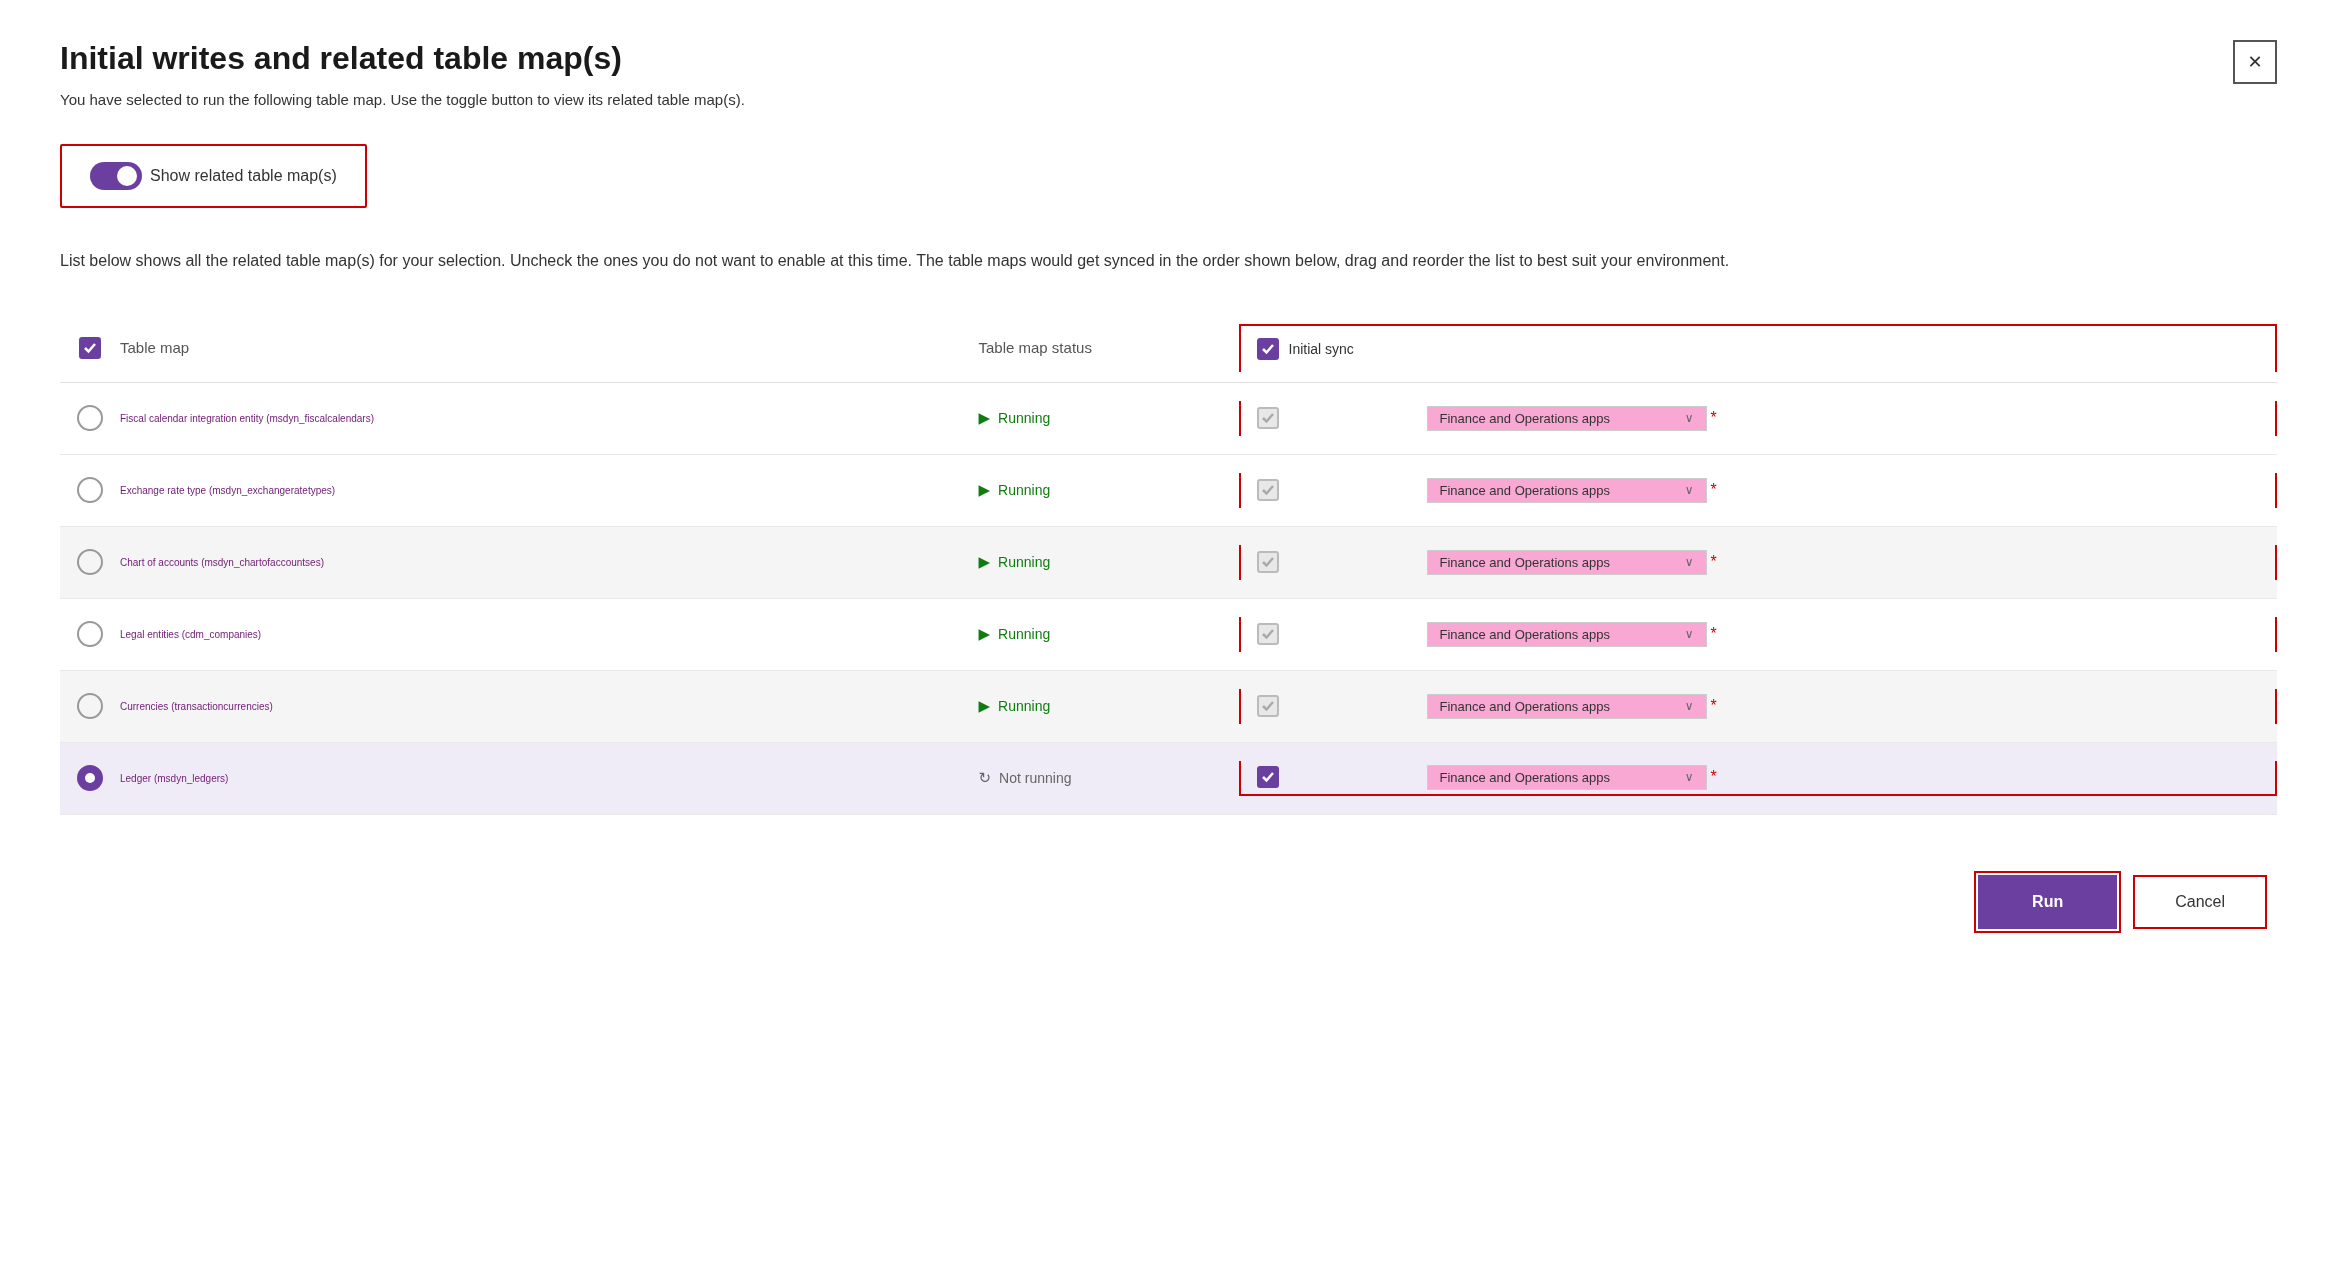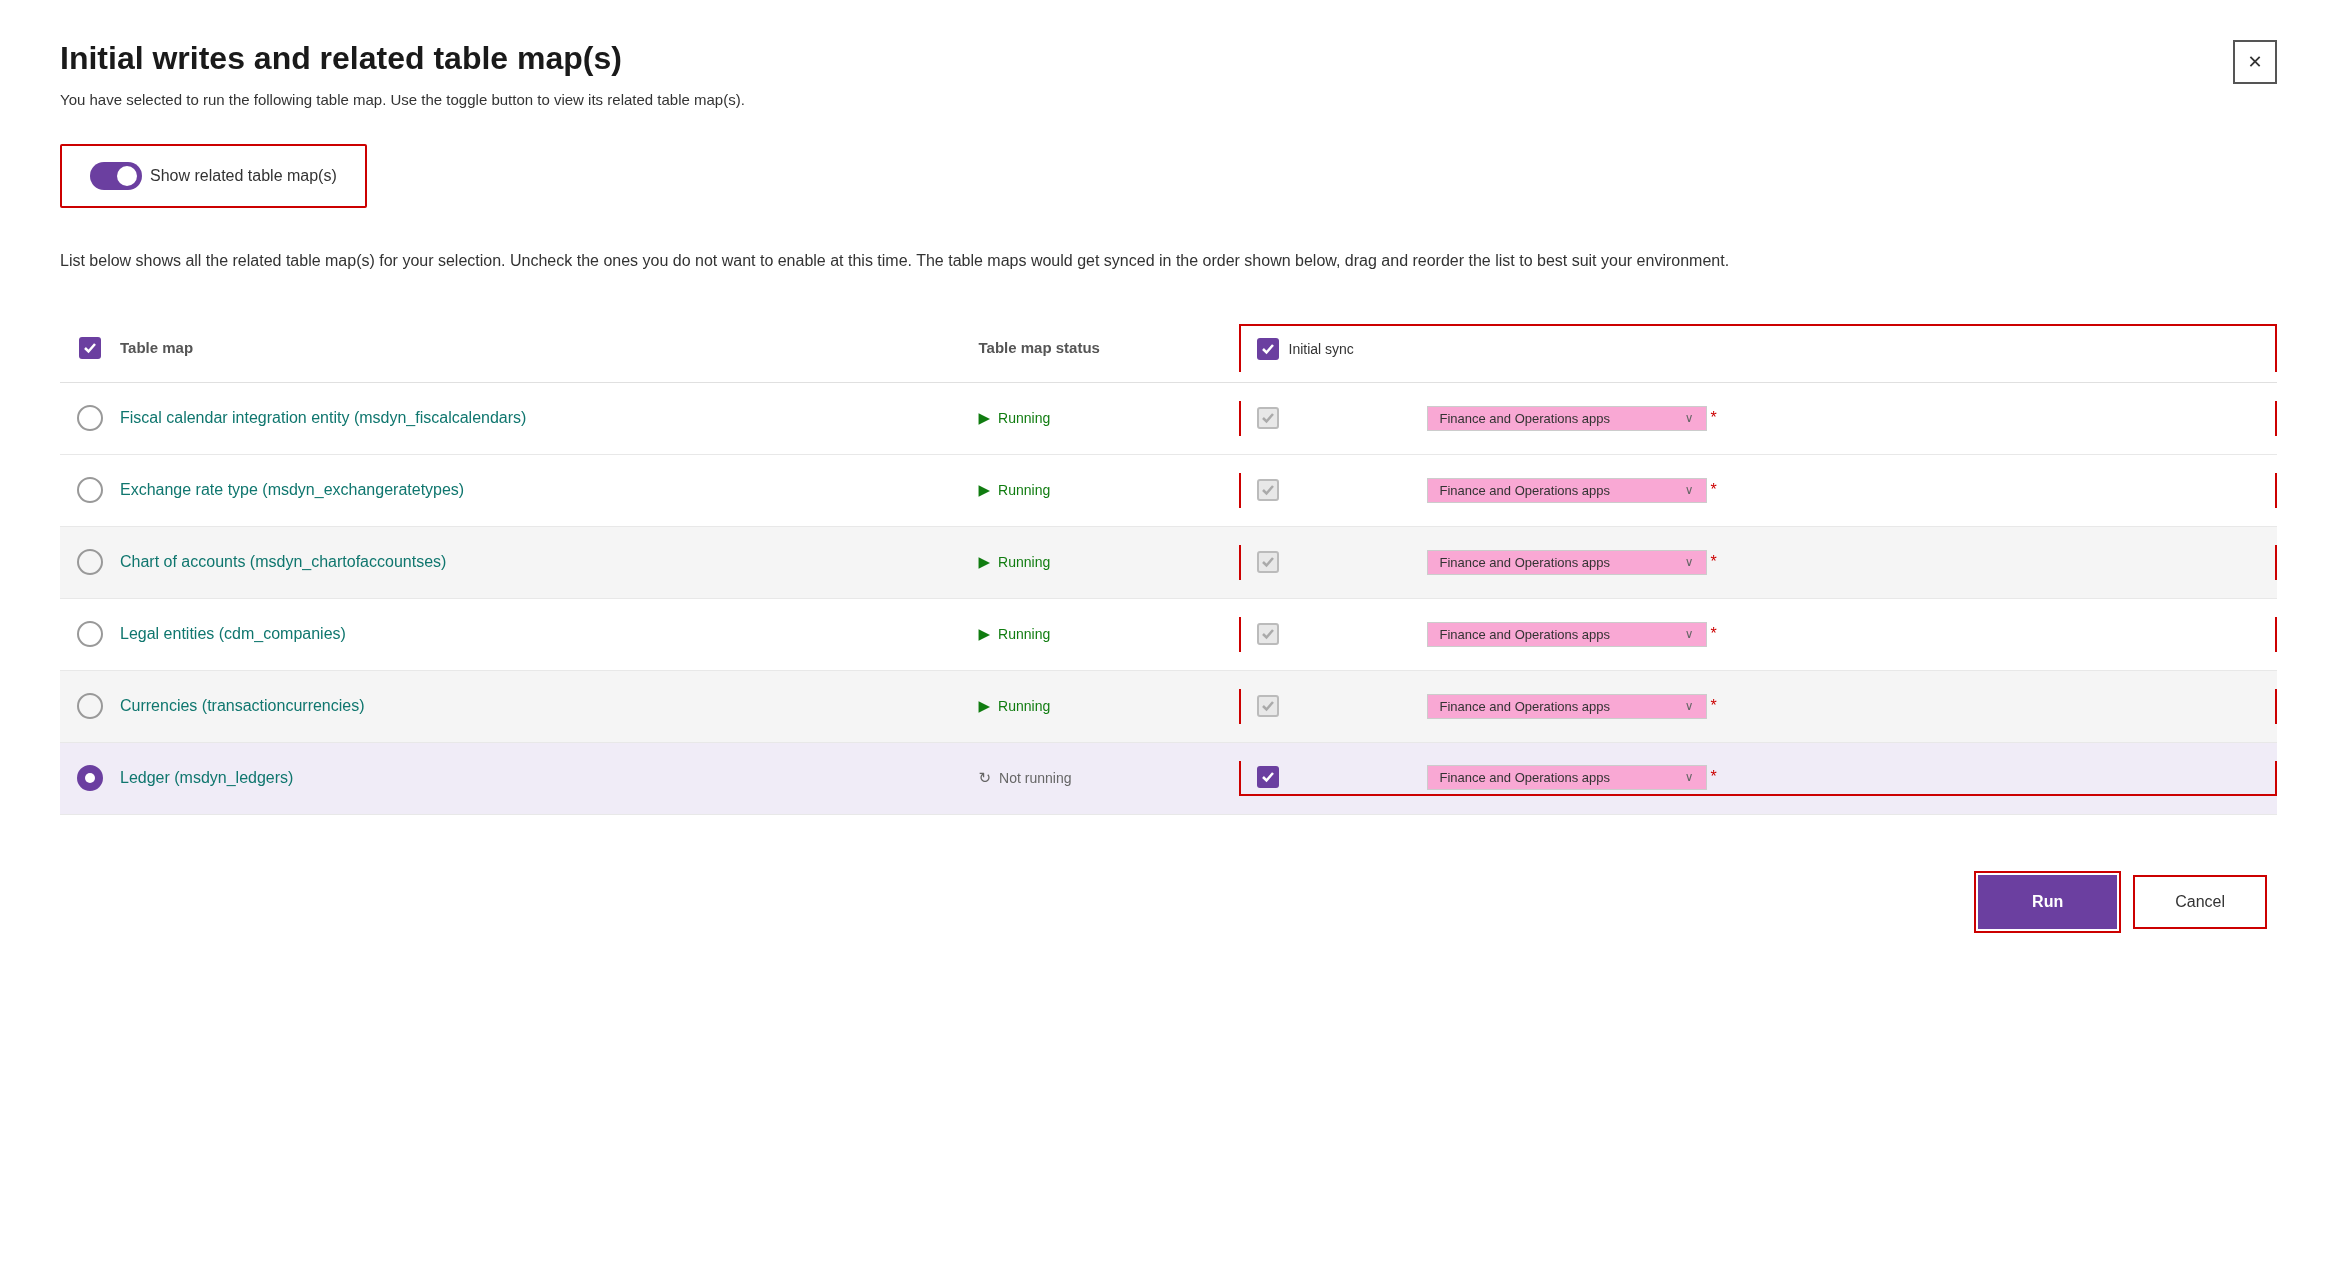--- a/index.html
+++ b/index.html
@@ -107,21 +107,21 @@
       grid-template-columns: 60px 1fr 260px 180px 1fr;
       align-items: center;
       padding: 10px 0;
       border-bottom: 1px solid #e0e0e0;
       margin-bottom: 0;
     }
 
     .col-header {
       font-size: 15px;
       color: #555;
-      font-weight: 700;
+      font-weight: 400;
     }
 
     .col-header.checkbox-header {
       display: flex;
       align-items: center;
       justify-content: center;
     }
 
     .checkbox-purple {
       width: 22px;
@@ -175,22 +175,22 @@
 
     .radio-btn.checked::after {
       content: '';
       width: 10px;
       height: 10px;
       background: #fff;
       border-radius: 50%;
     }
 
     .cell-name {
-      font-size: 16px;
-      color: #0f766e;
+      font-size: 10px;
+      color: #701a75;
       padding-right: 20px;
     }
 
     .cell-status {
       display: flex;
       align-items: center;
       gap: 8px;
       font-size: 14px;
       color: #333;
     }

